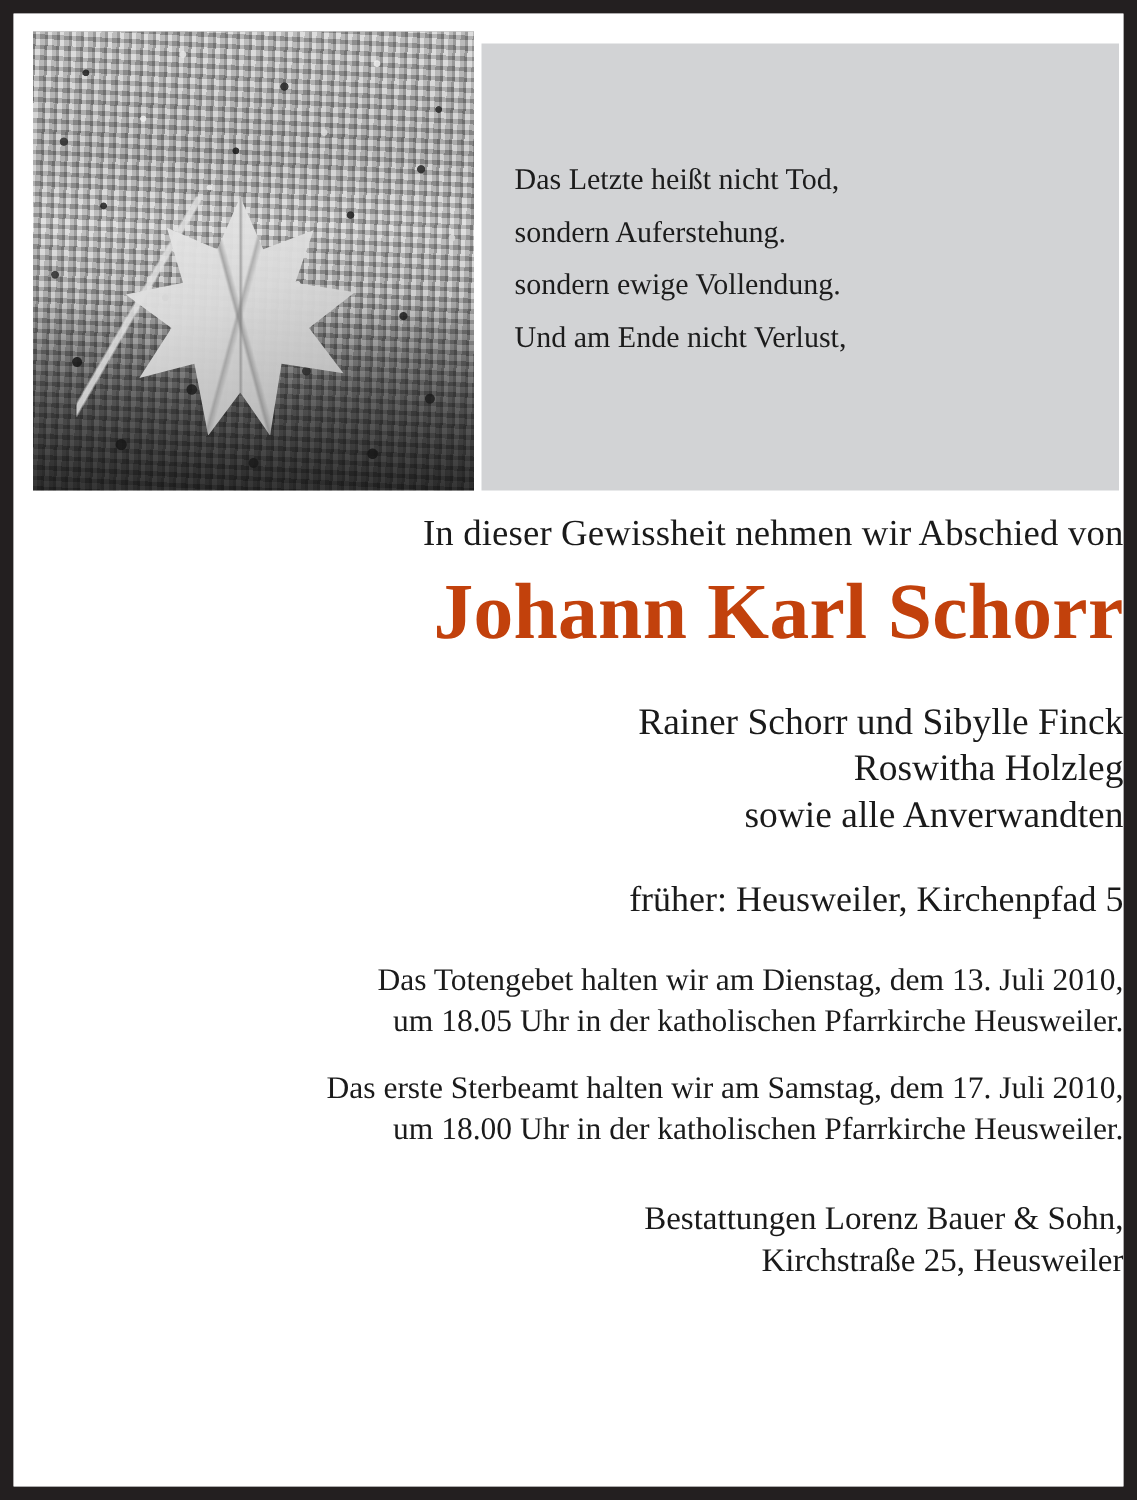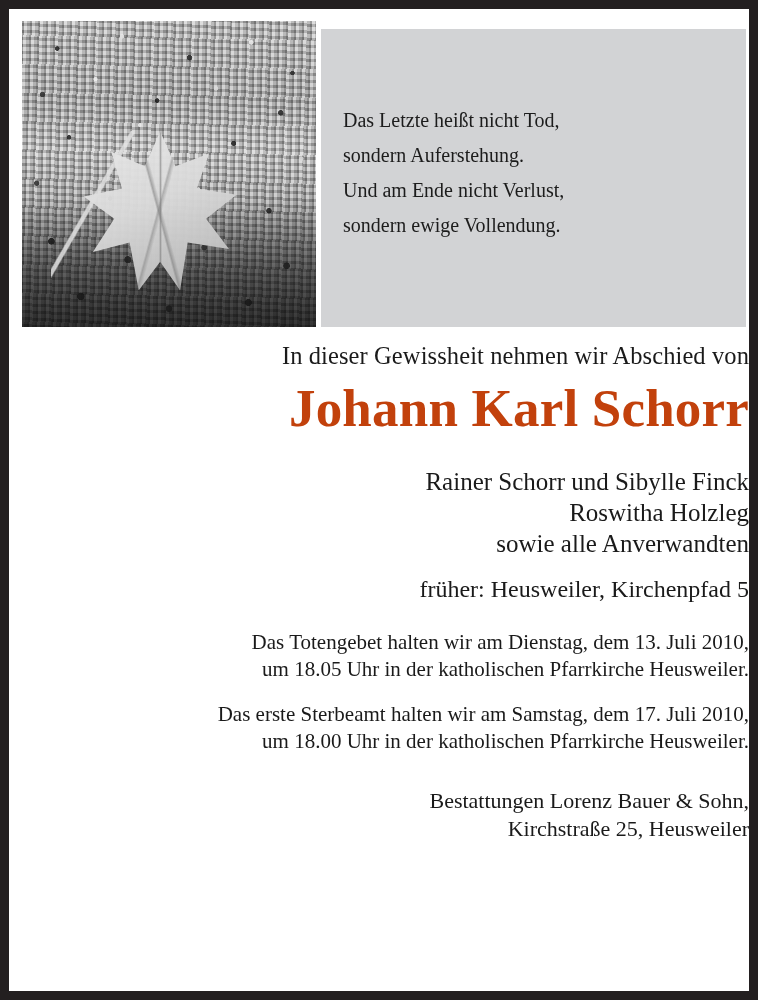--- a/index.html
+++ b/index.html
@@ -168,21 +168,21 @@
   .dates-line .date-sep {
     display: inline-block;
     width: 38px;
   }
   .survivors {
     margin-top: 27px;
     font-size: 25px;
     line-height: 31px;
   }
   .former-address {
-    margin-top: 15px;
+    margin-top: 26px;
     font-size: 24px;
     line-height: 30px;
   }
   .service-block {
     margin-top: 25px;
     font-size: 21px;
     line-height: 27px;
   }
   .service-block + .service-block {
     margin-top: 18px;
@@ -206,22 +206,22 @@
         <div class="photo-speckle"></div>
         <div class="photo-dark-bottom"></div>
         <div class="photo-stem"></div>
         <div class="photo-leaf"></div>
         <div class="photo-leaf-veins"></div>
       </div>
 
       <div class="quote-panel">
         <div class="quote-line">Das Letzte heißt nicht Tod,</div>
         <div class="quote-line">sondern Auferstehung.</div>
+        <div class="quote-line">sondern ewige Vollendung.</div>
         <div class="quote-line">Und am Ende nicht Verlust,</div>
-        <div class="quote-line">sondern ewige Vollendung.</div>
       </div>
 
     </div>
 
     <div class="body-area">
 
       <div class="lead-line">In dieser Gewissheit nehmen wir Abschied von</div>
 
       <div class="deceased-name">Johann Karl Schorr</div>
 

